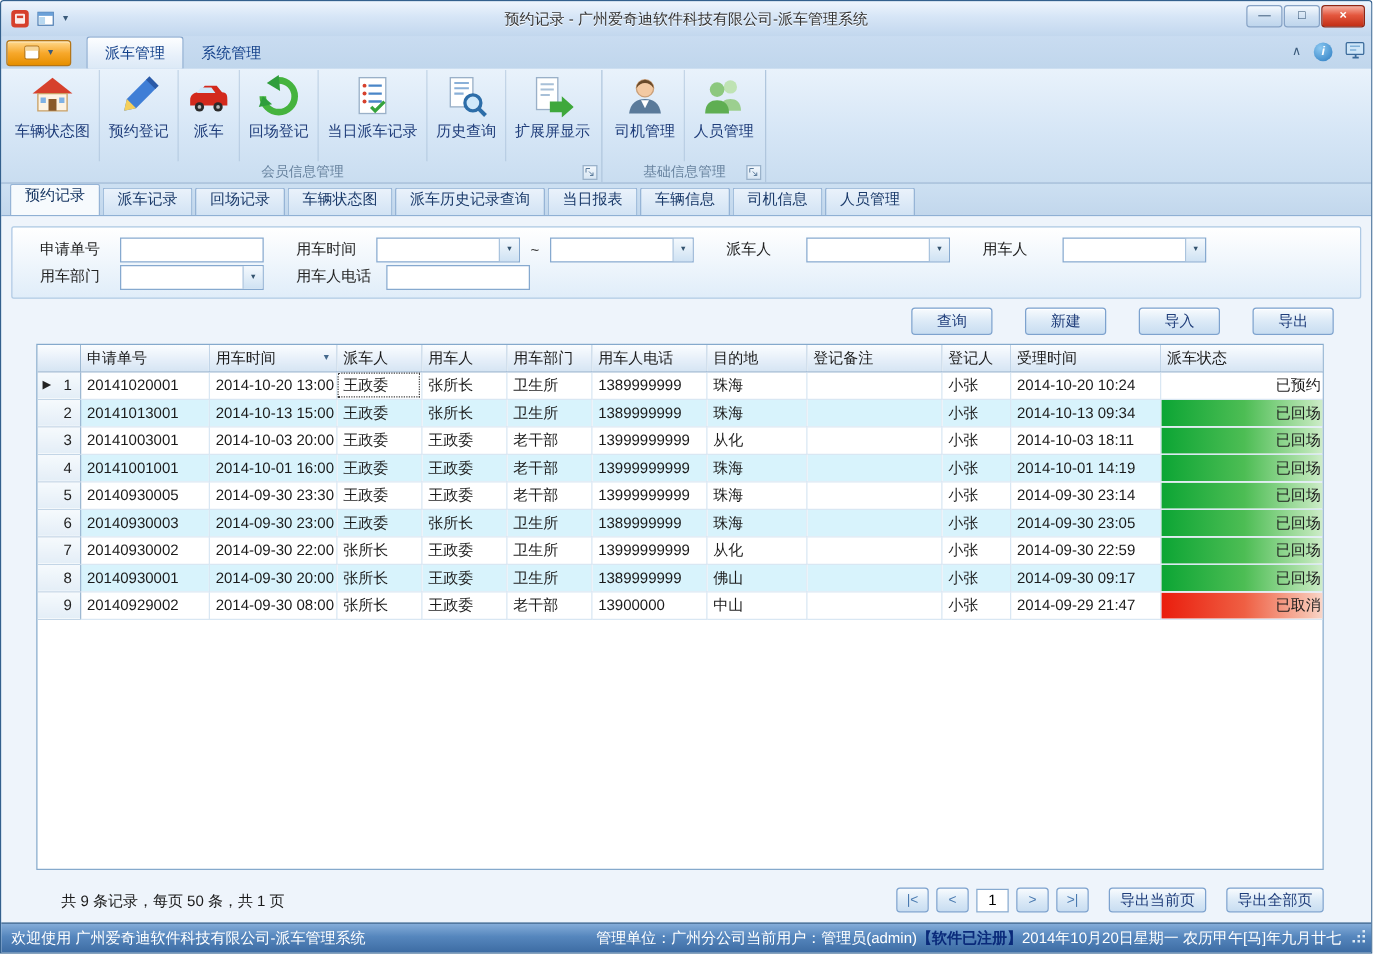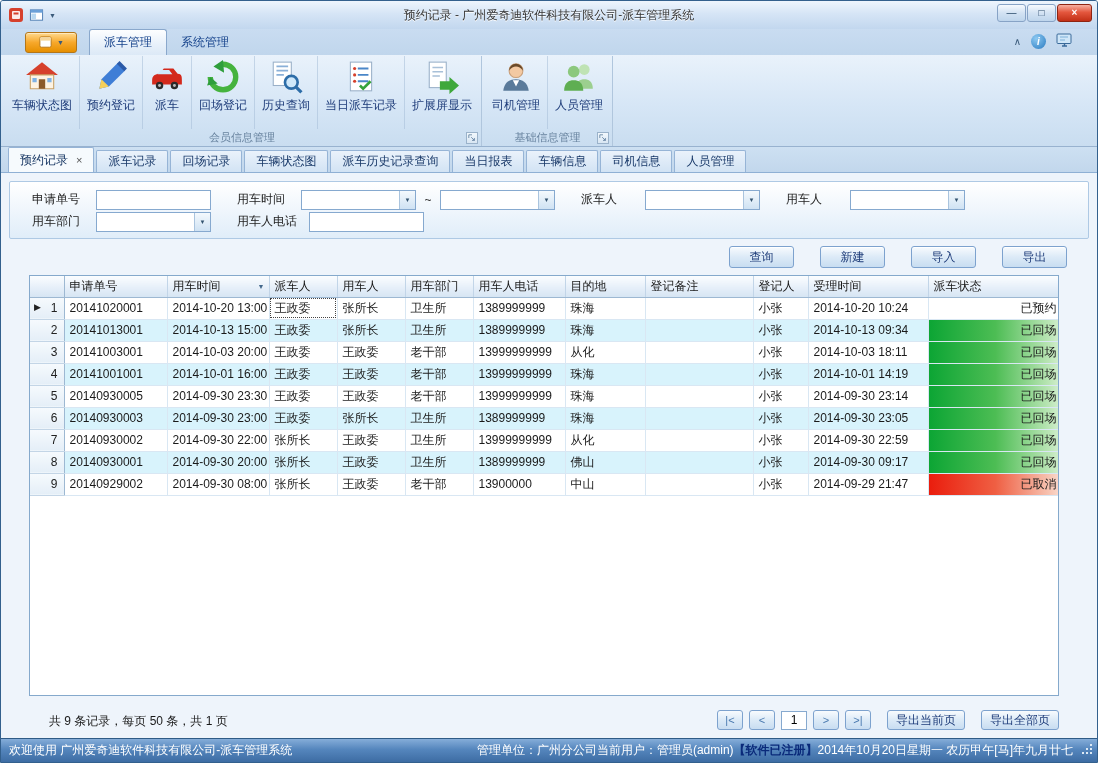--- a/index.html
+++ b/index.html
@@ -10,41 +10,41 @@
   .titlebar { height:28px; flex:0 0 28px; background:linear-gradient(#eef5fd,#d6e5f6 45%,#c2d7ee); display:flex; align-items:center; position:relative; }
   .qat { display:flex; align-items:center; gap:5px; padding-left:7px; z-index:2; }
   .qat svg { display:block; }
   .caret { font-size:7px; color:#3a5a7a; }
   .titletext { position:absolute; left:0; right:0; text-align:center; color:#333; text-shadow:0 1px 0 #fff; }
   .winbtns { margin-left:auto; display:flex; gap:1px; padding-right:5px; z-index:2; align-self:flex-start; margin-top:3px; }
   .winbtn { width:29px; height:18px; border:1px solid #87a3c6; border-radius:3px; background:linear-gradient(#f6fafe,#d2e2f3 50%,#bed5ec); color:#2a4a6a; font-size:10px; line-height:16px; text-align:center; }
   .winbtn.close { width:35px; background:linear-gradient(#f7b0a2,#e4573e 45%,#c22f16); border-color:#8f2412; color:#fff; font-weight:bold; }
 
   
-  .tabrow { height:26px; flex:0 0 26px; background:linear-gradient(#c9dcf1,#c0d6ec); display:flex; align-items:flex-end; padding:0 24px; }
+  .tabrow { height:26px; flex:0 0 26px; background:linear-gradient(#c9dcf1,#c0d6ec); display:flex; align-items:flex-end; padding:0 4px; }
   .appbtn { align-self:center; width:52px; height:21px; border:1px solid #b47618; border-radius:3px; background:linear-gradient(#ffd98e,#f7a82b 50%,#e68f00); display:flex; align-items:center; justify-content:center; gap:4px; margin-right:12px; box-shadow:inset 0 1px 0 #ffe9bd; }
   .rtab { padding:4px 14px 4px; color:#15428b; }
   .rtab.active { background:linear-gradient(#fdfeff,#e7f0fa 60%,#dcE9f6); border:1px solid #8aa8cc; border-bottom:none; border-radius:3px 3px 0 0; }
   .tabrow-right { margin-left:auto; display:flex; align-items:center; gap:10px; padding-bottom:4px; }
   .collapse-glyph { color:#3a5a7a; font-size:10px; }
   .infoicon { width:15px; height:15px; border-radius:50%; background:radial-gradient(circle at 35% 30%,#8cc9f2,#2a7ac0); color:#fff; font-size:10px; font-weight:bold; font-style:italic; display:flex; align-items:center; justify-content:center; }
 
   
   .ribbon { height:92px; flex:0 0 92px; background:linear-gradient(#e9f2fb,#d6e6f6 55%,#c9ddf0); border-bottom:1px solid #98b2cf; display:flex; padding:1px 4px 0; }
   .rgroup { display:flex; flex-direction:column; border-right:1px solid #b0c6dd; padding-right:2px; margin-right:3px; position:relative; }
   .rbuttons { display:flex; flex:1; align-items:stretch; }
   .rbtn { padding:4px 7px 2px; display:flex; flex-direction:column; align-items:center; justify-content:flex-start; gap:3px; color:#1f3d7a; border-right:1px solid rgba(165,190,215,.55); }
   .rbtn:last-child { border-right:none; }
   .rbtn svg { width:34px; height:34px; display:block; }
   .glabel { height:17px; display:flex; align-items:center; justify-content:center; color:#68839f; font-size:11px; }
   .launcher { position:absolute; right:3px; bottom:2px; width:12px; height:12px; border:1px solid #9ab2ca; background:linear-gradient(#f2f8fd,#d8e6f3); display:flex; align-items:center; justify-content:center; }
 
   
   .doctabs { height:26px; flex:0 0 26px; background:linear-gradient(#cde0f2,#c2d7ec); display:flex; align-items:flex-end; padding:0 7px; gap:2px; border-bottom:1px solid #8fb0d4; }
-  .doctab { height:22px; padding:0 11px; display:flex; align-items:center; gap:8px; background:linear-gradient(#eaf2fb,#d2e3f4); border:1px solid #96b4d6; border-bottom:none; border-radius:2px 2px 0 0; color:#1a3a6a; white-space:nowrap; }
+  .doctab { height:22px; padding:0 11px; display:flex; align-items:center; gap:21px; background:linear-gradient(#eaf2fb,#d2e3f4); border:1px solid #96b4d6; border-bottom:none; border-radius:2px 2px 0 0; color:#1a3a6a; white-space:nowrap;flex-direction:column; }
   .doctab.active { height:25px; background:#f6fafd; color:#10305e; }
   .tabclose { color:#555; font-size:11px; }
 
   
   .page { flex:1 1 auto; min-height:0; background:#eef4fb; display:flex; flex-direction:column; padding:8px; }
   .filterpanel { flex:0 0 58px; border:1px solid #aec9e4; border-radius:2px; background:linear-gradient(#ffffff,#e0edf9); padding:7px 10px 6px 22px; display:flex; flex-direction:column; justify-content:space-between; }
   .frow { display:flex; align-items:center; height:21px; }
   .flabel { width:64px; color:#222; }
   .flabel.wide { width:72px; }
   .gap { width:26px; }
@@ -175,37 +175,37 @@
         <div class="rbtn">
           <svg viewBox="0 0 32 32">
               <path d="M16 4 A12 12 0 1 1 4 16" fill="none" stroke="#45b33e" stroke-width="5"></path>
               <path d="M16 0 L17 12 L7 6 Z" fill="#2f9e3c"></path>
               <path d="M4 16 L11 22 L1 24 Z" fill="#2f9e3c"></path>
             </svg>
           <span class="lbl">回场登记</span>
         </div>
         <div class="rbtn">
           <svg viewBox="0 0 32 32">
-              <rect x="4" y="2" width="17" height="22" fill="#fff" stroke="#9ab0c8"></rect>
-              <path d="M7 6h11M7 10h11M7 14h7" stroke="#8ab0d8" stroke-width="1.6"></path>
-              <circle cx="21" cy="21" r="6" fill="#cfe8fa" stroke="#2d6da8" stroke-width="2.5"></circle>
-              <path d="M25.5 25.5l5 5" stroke="#2d6da8" stroke-width="3"></path>
-            </svg>
-          <span class="lbl">历史查询</span>
-        </div>
-        <div class="rbtn">
-          <svg viewBox="0 0 32 32">
               <rect x="6" y="2" width="20" height="27" fill="#fff" stroke="#9ab0c8"></rect>
               <circle cx="10" cy="8" r="1.5" fill="#d6402c"></circle>
               <circle cx="10" cy="14" r="1.5" fill="#d6402c"></circle>
               <circle cx="10" cy="20" r="1.5" fill="#d6402c"></circle>
               <path d="M13 8h10M13 14h10M13 20h10" stroke="#4a86c8" stroke-width="1.8"></path>
               <path d="M15 24l3 3 7-7" stroke="#35a33c" stroke-width="2.5" fill="none"></path>
             </svg>
           <span class="lbl">当日派车记录</span>
+        </div>
+        <div class="rbtn">
+          <svg viewBox="0 0 32 32">
+              <rect x="4" y="2" width="17" height="22" fill="#fff" stroke="#9ab0c8"></rect>
+              <path d="M7 6h11M7 10h11M7 14h7" stroke="#8ab0d8" stroke-width="1.6"></path>
+              <circle cx="21" cy="21" r="6" fill="#cfe8fa" stroke="#2d6da8" stroke-width="2.5"></circle>
+              <path d="M25.5 25.5l5 5" stroke="#2d6da8" stroke-width="3"></path>
+            </svg>
+          <span class="lbl">历史查询</span>
         </div>
         <div class="rbtn">
           <svg viewBox="0 0 32 32">
               <rect x="4" y="2" width="16" height="24" fill="#fff" stroke="#9ab0c8"></rect>
               <path d="M7 7h10M7 11h10M7 15h7" stroke="#a8c0d8" stroke-width="1.5"></path>
               <path d="M14 20h9v-4l9 8-9 8v-4h-9z" fill="#3fa83c"></path>
             </svg>
           <span class="lbl">扩展屏显示</span>
         </div>
       </div>

